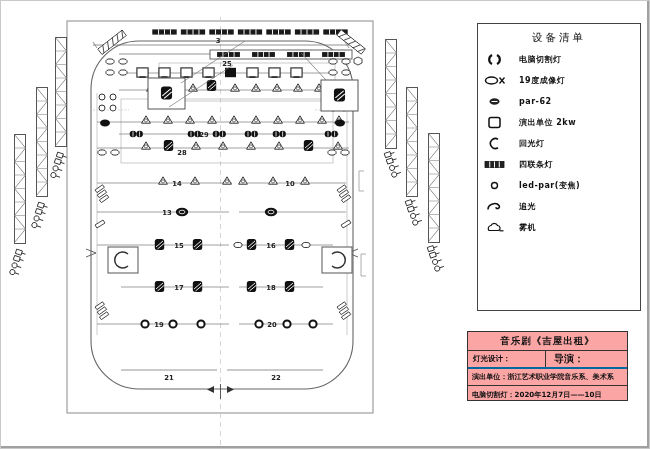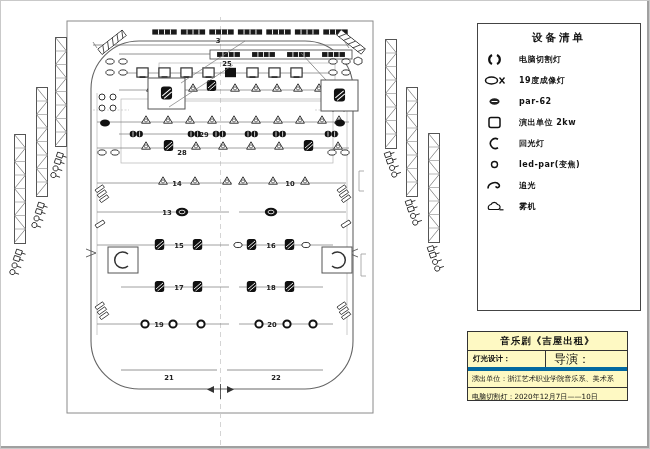--- a/index.html
+++ b/index.html
@@ -9,39 +9,39 @@
     border:1px solid #c9c9c9;box-sizing:border-box;
     box-shadow:inset -2px -2px 0 #a0a0a0;
   }
   .plan-svg{position:absolute;left:0;top:0;}
   
   .legend{
     position:absolute;left:476px;top:22px;width:164px;height:288px;
     border:1px solid #444;background:#fff;box-sizing:border-box;
   }
   .legend-title{
-    text-align:center;font-size:10.5px;font-weight:bold;color:#111;
+    text-align:center;font-size:10.5px;font-weight:normal;color:#111;
     letter-spacing:3px;margin-top:7px;margin-bottom:4px;
   }
   .legend-row{display:flex;align-items:center;height:21px;}
   .legend-icon{width:34px;display:flex;justify-content:center;flex:0 0 34px;}
   .legend-label{font-size:8px;font-weight:700;color:#111;letter-spacing:0.5px;margin-left:7px;}
   
   .tblock{
     position:absolute;left:466px;top:330px;width:161px;height:70px;
-    border:1px solid #333;background:#fef9c3;box-sizing:border-box;color:#111;
+    border:1px solid #333;background:#fca5a5;box-sizing:border-box;color:#111;
   }
   .tb-row1{height:18px;border-bottom:1px solid #333;display:flex;align-items:center;justify-content:center;
     font-size:9.5px;font-weight:bold;letter-spacing:1px;}
-  .tb-row2{height:16px;border-bottom:4px solid #0369a1;display:flex;text-align:right;}
+  .tb-row2{height:16px;border-bottom:2px solid #0369a1;display:flex;text-align:right;}
   .tb-cell-l{width:78px;border-right:1px solid #333;display:flex;align-items:center;
     padding-left:5px;font-size:7.5px;font-weight:700;box-sizing:border-box;}
-  .tb-cell-r{flex:1;display:flex;align-items:center;padding-left:8px;font-size:12px;font-weight:400;}
+  .tb-cell-r{flex:1;display:flex;align-items:center;padding-left:8px;font-size:10px;font-weight:700;}
   .tb-row3,.tb-row4{height:16px;display:flex;align-items:center;padding-left:4px;
-    font-size:7.1px;font-weight:400;white-space:nowrap;}
+    font-size:7.1px;font-weight:700;white-space:nowrap;}
   .tb-row3{border-bottom:1px solid #333;}
   .tb-row4{height:17px;}
 </style>
 </head>
 <body>
 
 <div class="page">
 
   <svg class="plan-svg" width="460" height="449" viewBox="0 0 460 449">
     <defs>
@@ -443,20 +443,33 @@
 
     <div class="legend-row">
       <span class="legend-icon">
         <svg width="24" height="13" viewBox="0 0 24 13">
             <path d="M15 2.2 A5 5 0 1 0 15 10.8" fill="none" stroke="#111" stroke-width="1.6"></path>
           </svg>
       </span>
       <span class="legend-label">回光灯</span>
     </div>
 
+    <div class="legend-row">
+      <span class="legend-icon">
+        <svg width="24" height="13" viewBox="0 0 24 13">
+            <rect x="2" y="3.5" width="19" height="6" fill="#222" stroke="#111" stroke-width="0.8"></rect>
+            <g stroke="#fff" stroke-width="1">
+              <line x1="6.75" y1="3.5" x2="6.75" y2="9.5"></line>
+              <line x1="11.5" y1="3.5" x2="11.5" y2="9.5"></line>
+              <line x1="16.25" y1="3.5" x2="16.25" y2="9.5"></line>
+            </g>
+          </svg>
+      </span>
+      <span class="legend-label">四联条灯</span>
+    </div>
 
     <div class="legend-row">
       <span class="legend-icon">
         <svg width="24" height="13" viewBox="0 0 24 13">
             <circle cx="11.5" cy="6.5" r="3" fill="none" stroke="#111" stroke-width="1.4"></circle>
           </svg>
       </span>
       <span class="legend-label">led-par(变焦)</span>
     </div>
 

